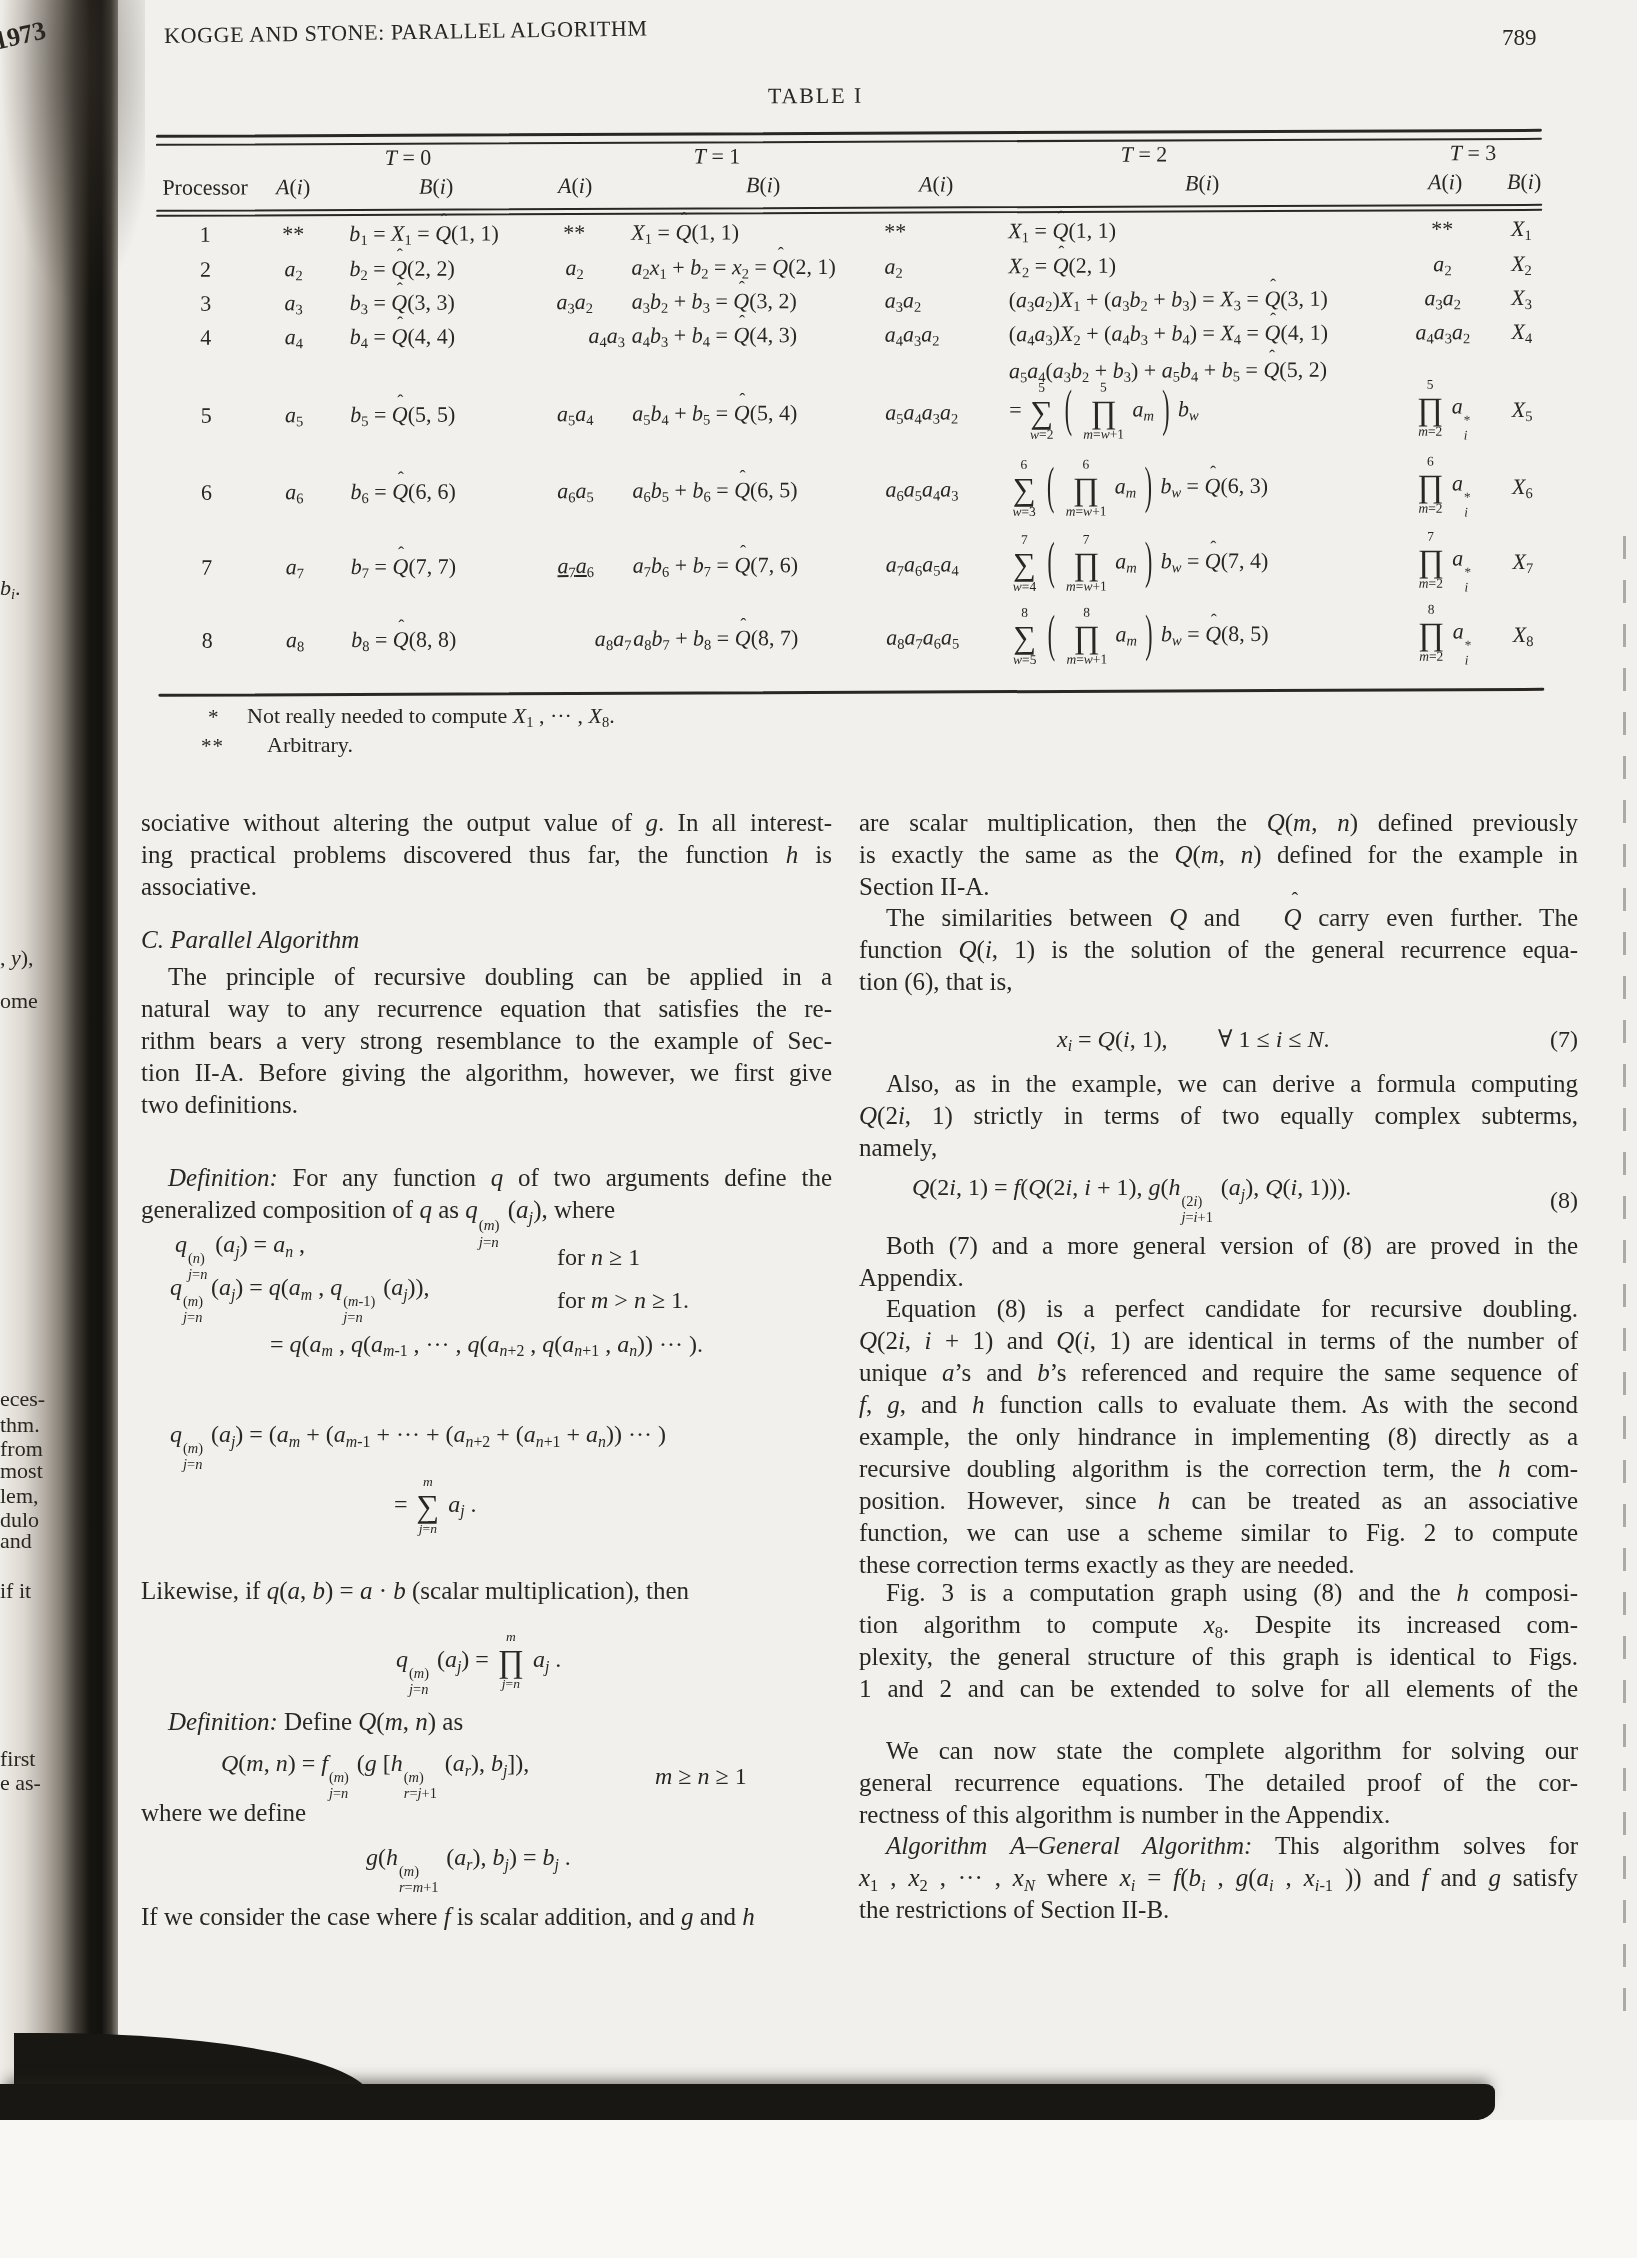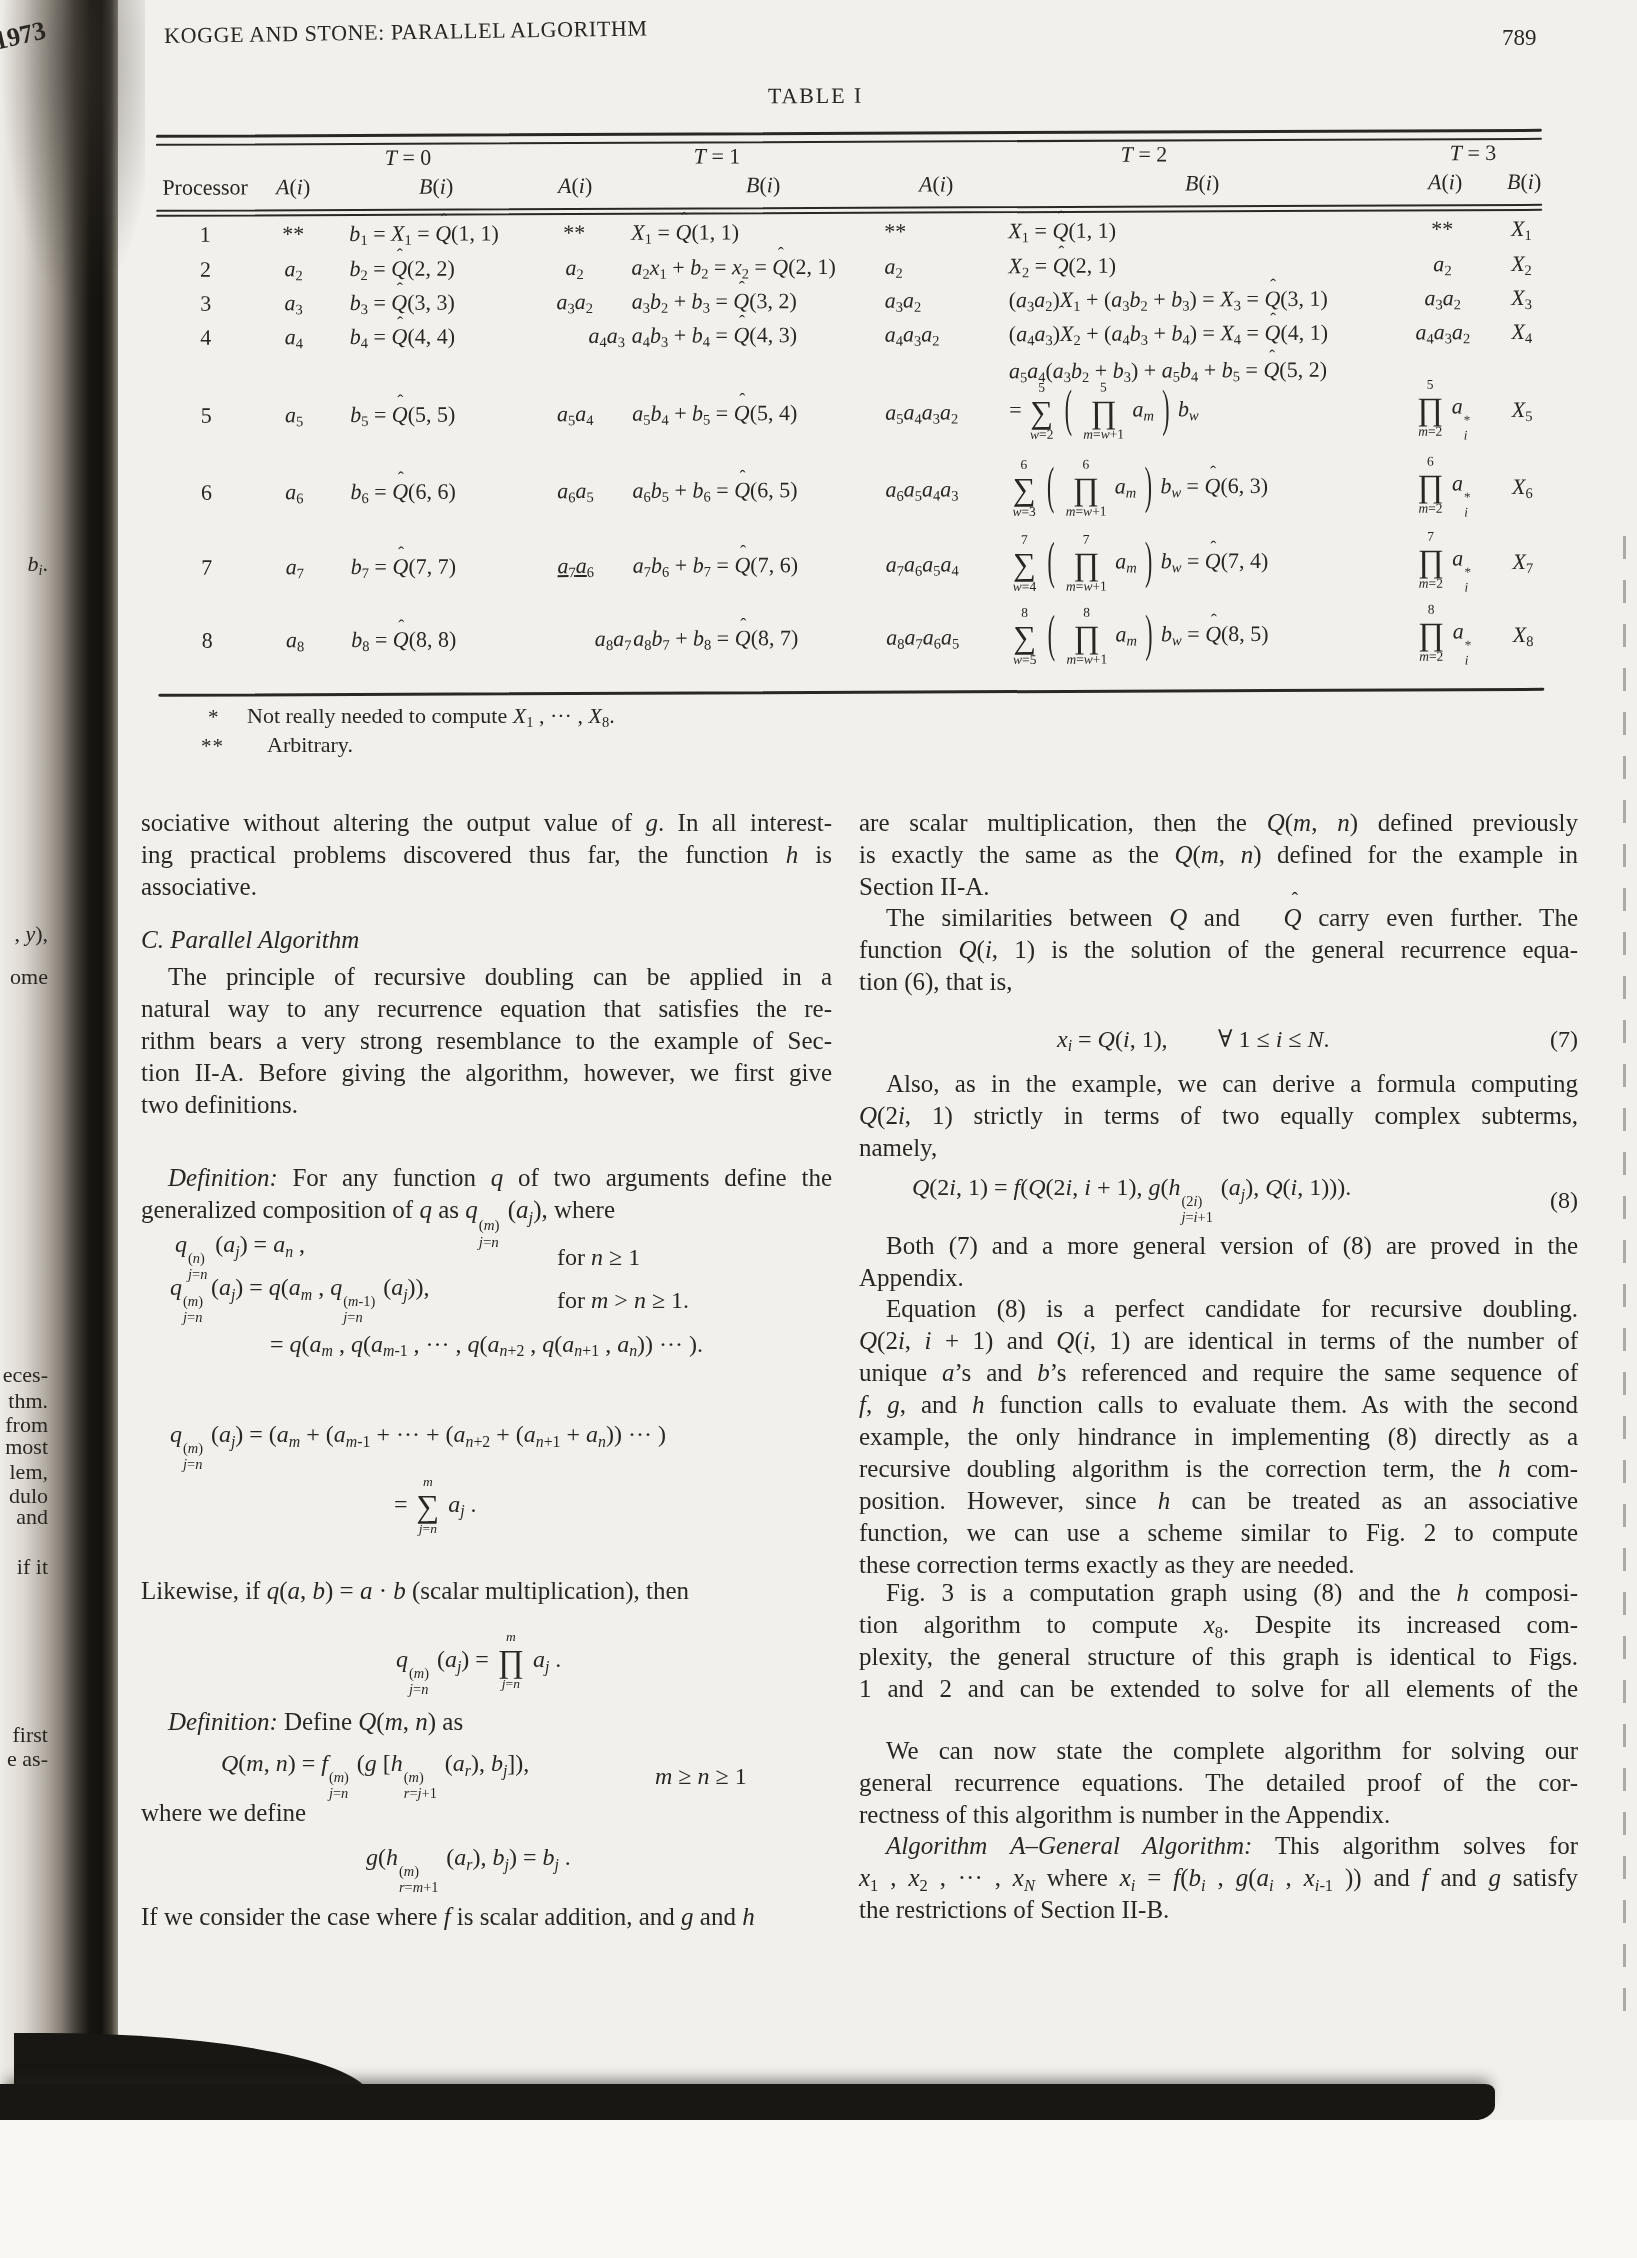--- a/index.html
+++ b/index.html
@@ -56,21 +56,21 @@
        font-size:60%;line-height:1.12;margin-left:1px;margin-right:1.9px;}
   .hat{position:relative;display:inline-block;}
   .hat .hm{position:absolute;left:55%;transform:translateX(-50%);top:-0.62em;font-size:.8em;
            font-style:normal;line-height:1;}
   .bo{display:inline-flex;flex-direction:column;align-items:center;vertical-align:middle;
       line-height:1;margin:0 2.9px;}
   .bo .lim{font-size:13.5px;line-height:1.1;white-space:nowrap;}
   .bo .os{font-size:32px;line-height:1.02;}
   .bigp{display:inline-block;transform:scaleY(2.35);transform-origin:50% 52%;margin:0 2.9px;}
   .qd{display:inline-block;width:1.6em;}
-  .frag{position:absolute;left:0;width:48px;text-align:right;font-size:22px;white-space:nowrap;}
+  .frag{position:absolute;left:0;width:48px;font-size:22px;white-space:nowrap;margin-top:24px;}
 </style>
 </head>
 <body>
 
 <div class="page">
   <div class="spine"></div>
   <div class="spine-smudge"></div>
   <div class="year">1973</div>
   <div id="frag-layer">
       <div class="frag" style="top: 551px;"><span class="m"><i>b</i><sub><i>i</i></sub></span>.</div>

